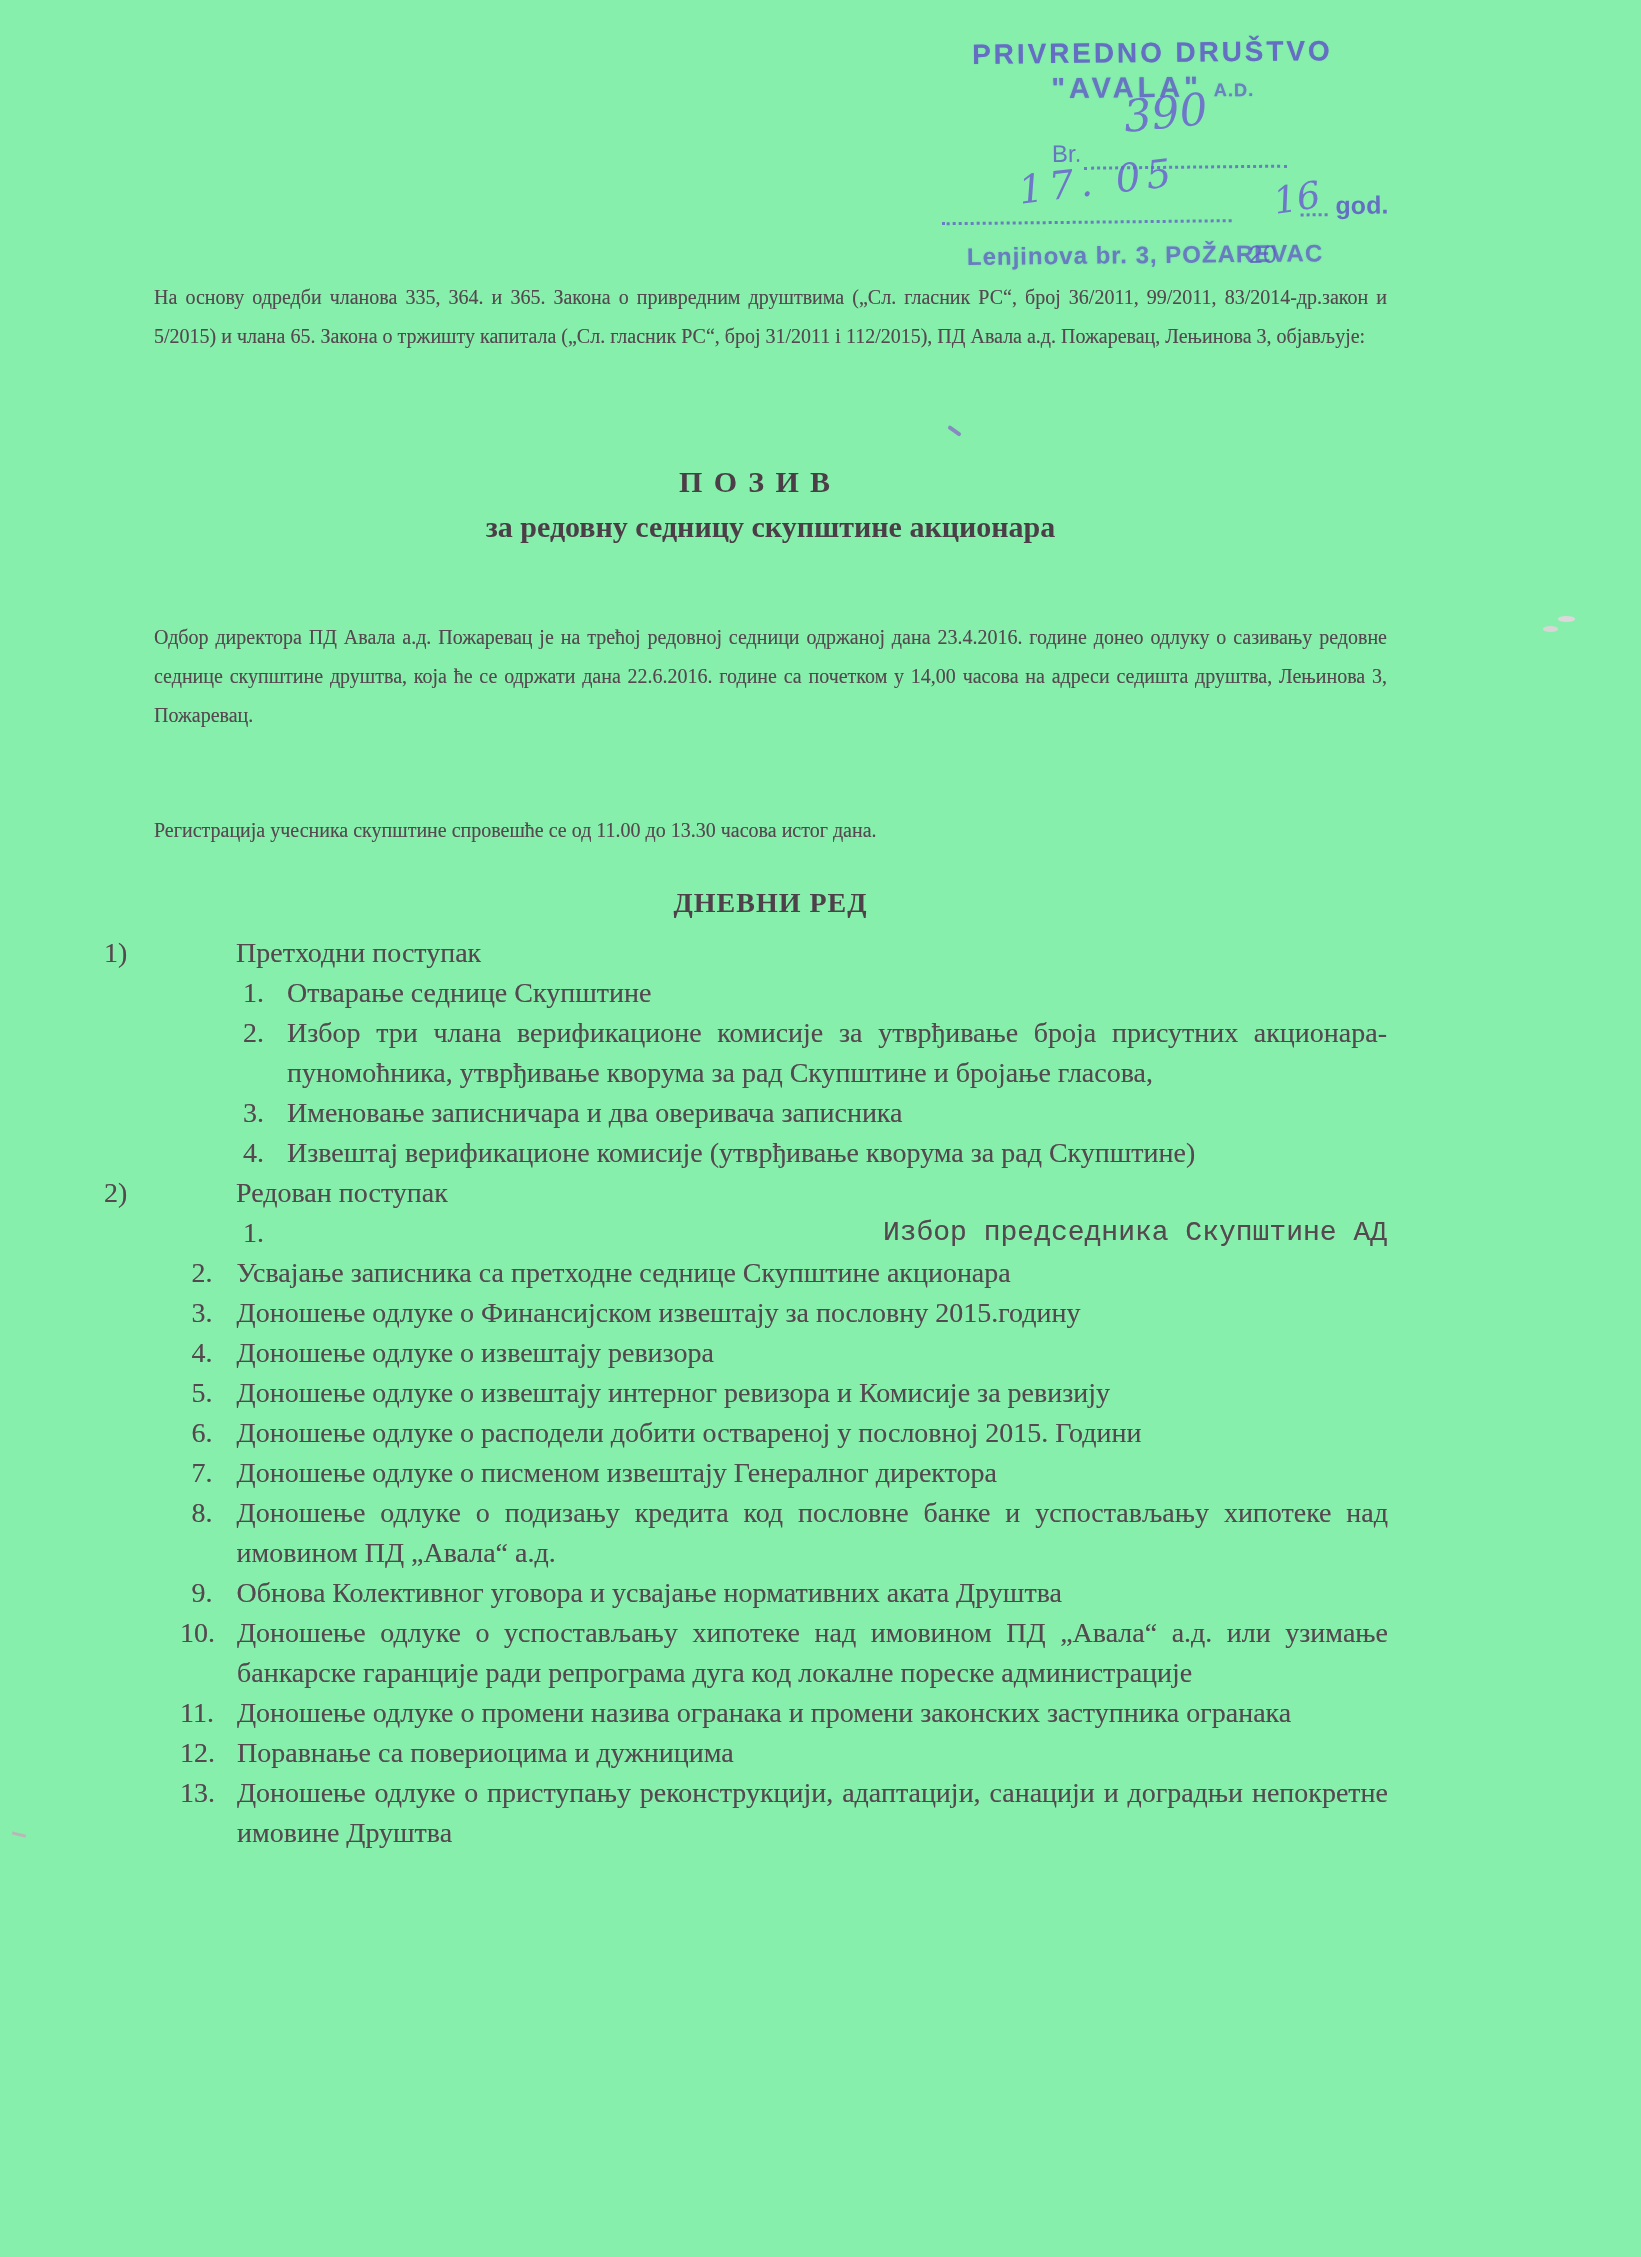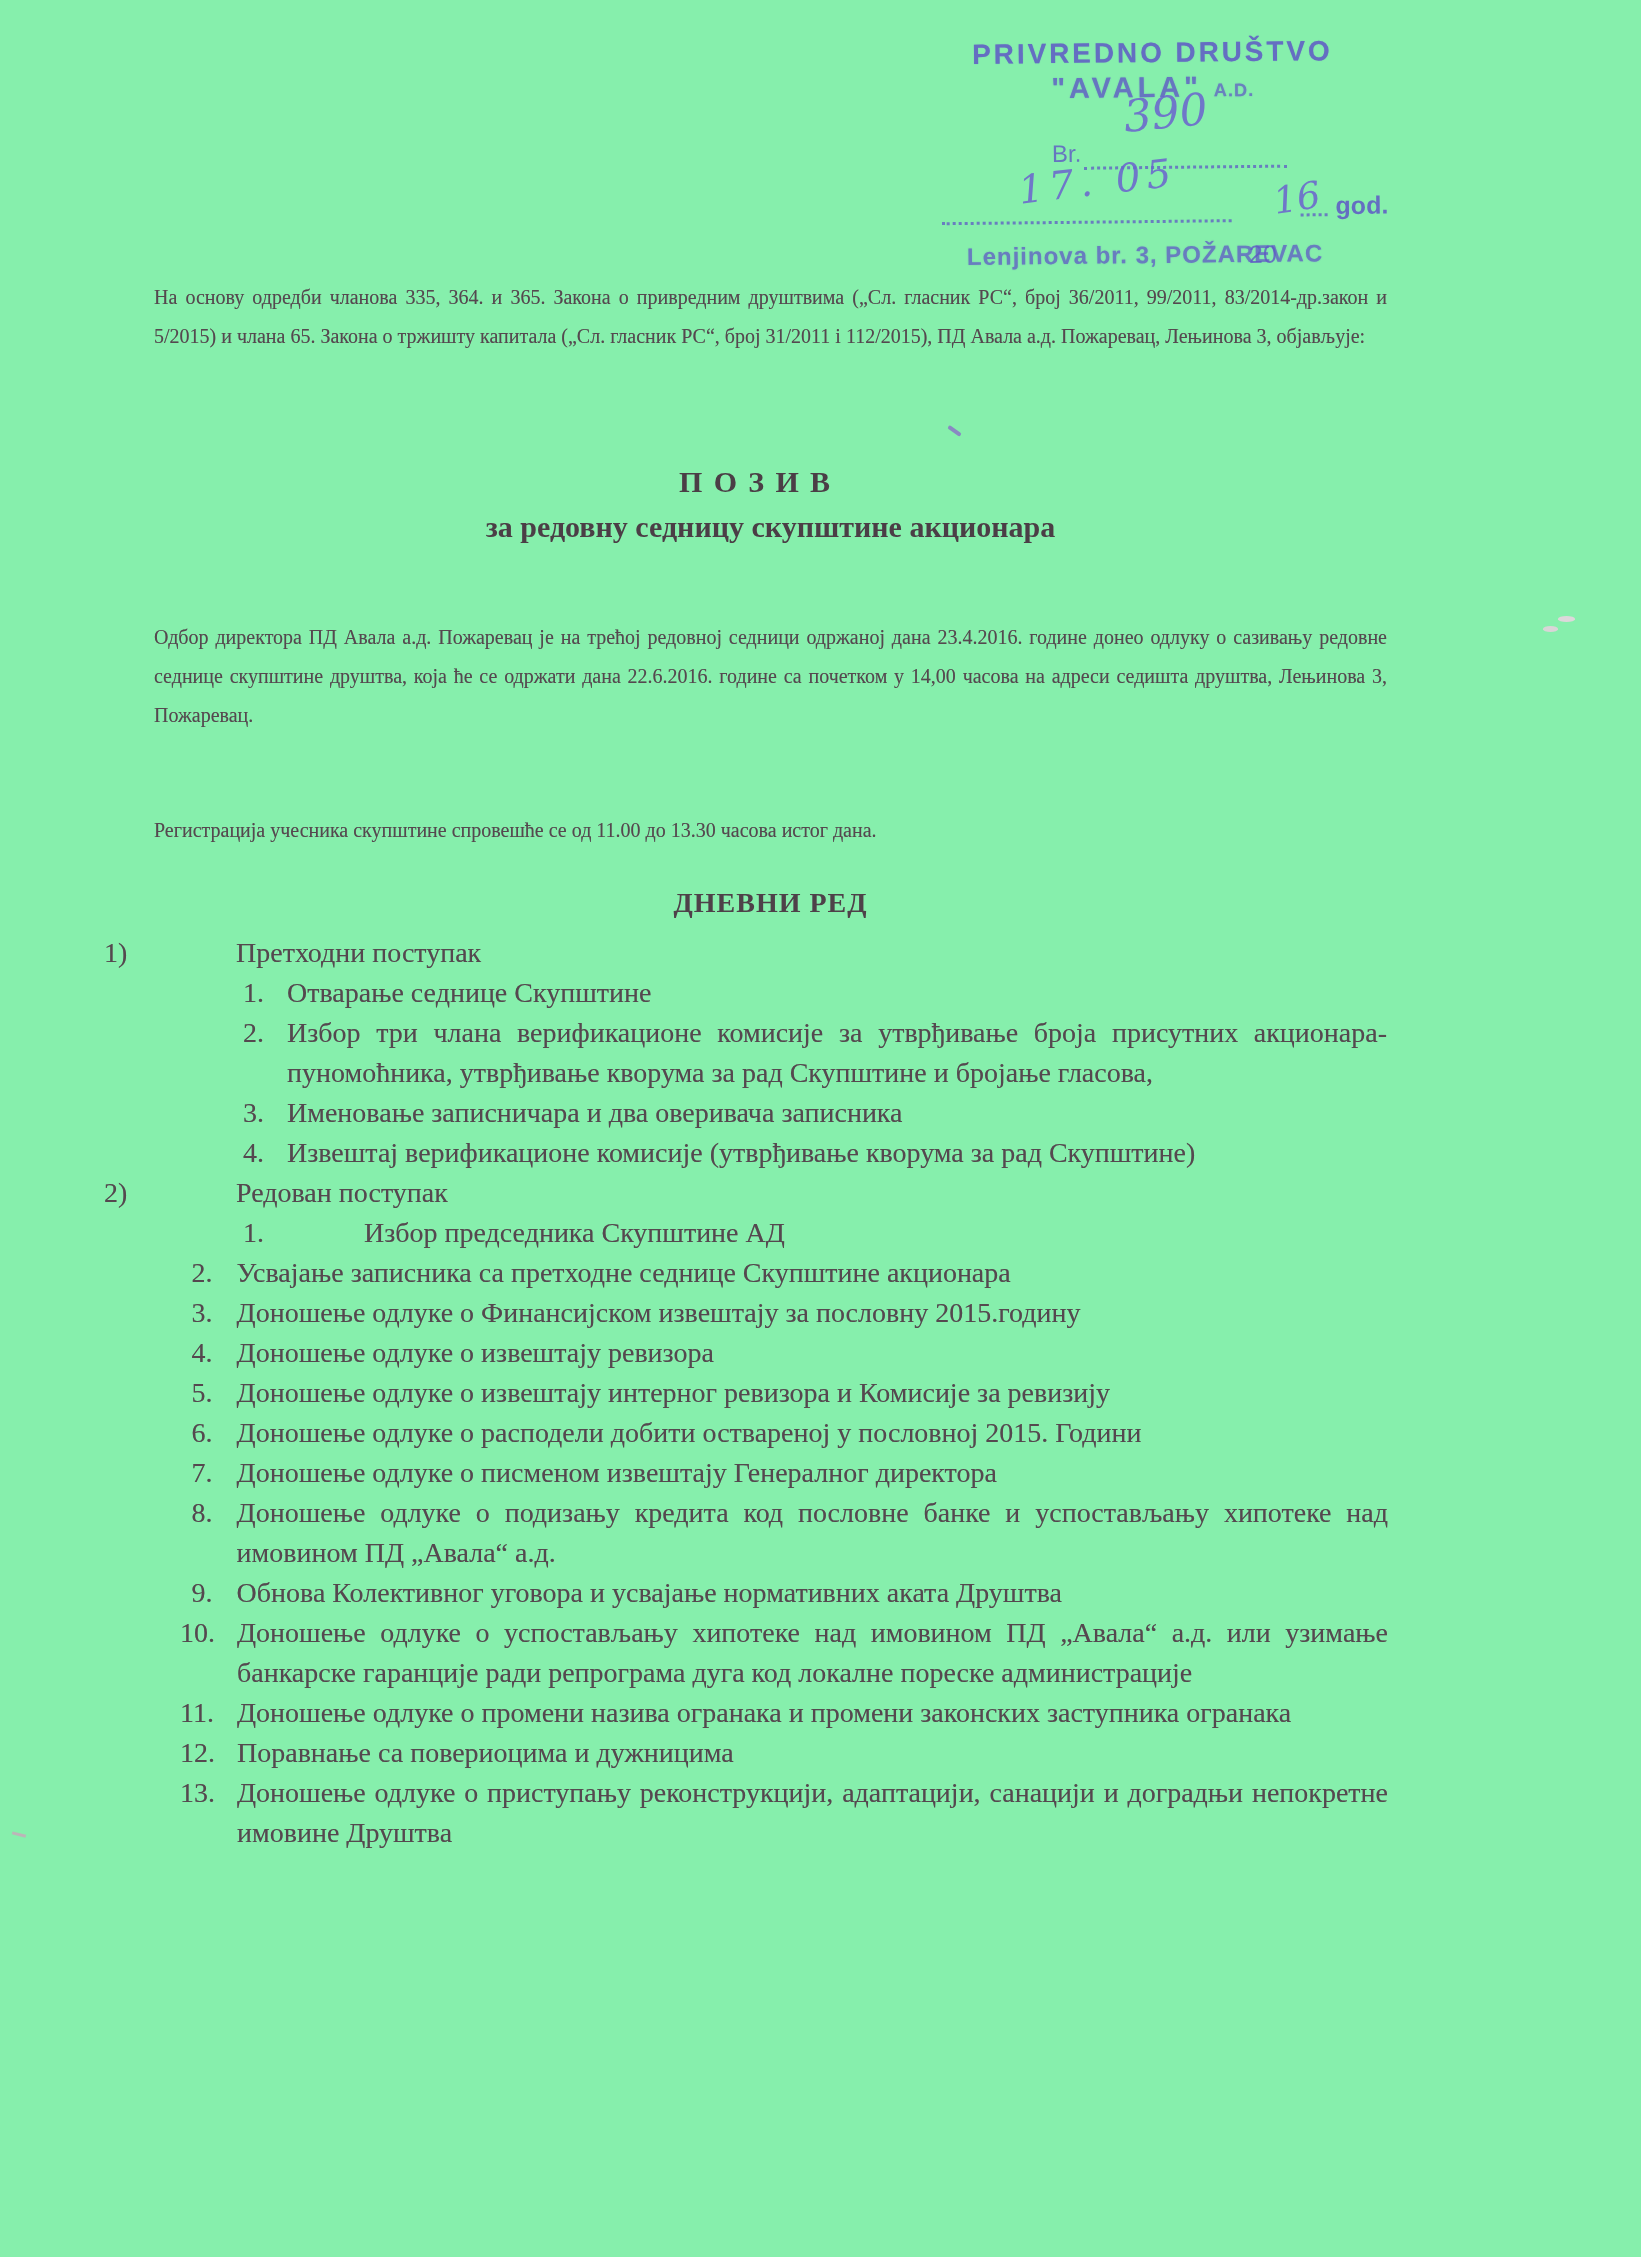--- a/index.html
+++ b/index.html
@@ -81,21 +81,21 @@
   .sec-row .snum{width:132px;flex:none;}
   .item{display:flex;}
   .s1-item{margin-left:243px;width:1144px;}
   .s1-item .inum{width:44px;flex:none;}
   .s2-item{margin-left:180px;width:1208px;}
   .s2-item .inum{width:57px;flex:none;}
   .s2-item.pad1 .inum{padding-left:11.6px;width:45px;}
   .s2-first{margin-left:243px;width:1144px;}
   .s2-first .inum{width:121px;flex:none;}
   .item .itext{flex:1;text-align:justify;}
-  .s2-first .itext{text-align:left;}
+  .s2-first .itext{text-align:right;font-family:Liberation Mono, monospace;}
   
   .mark-pen{
     position:absolute;left:947px;top:429px;width:15.4px;height:3.9px;
     background:#8a6fc8;border-radius:1.9px;transform:rotate(35deg);opacity:.8;
   }
   .mark-smudge1{position:absolute;left:1543px;top:626px;width:15.4px;height:5.8px;background:#d9d5d7;border-radius:50%;}
   .mark-smudge2{position:absolute;left:1558px;top:616px;width:17.4px;height:5.8px;background:#dcd8da;border-radius:50%;}
   .mark-dash{position:absolute;left:11.6px;top:1833px;width:13.5px;height:2.9px;background:#bcb5b8;transform:rotate(14deg);}
 </style>
 </head>

